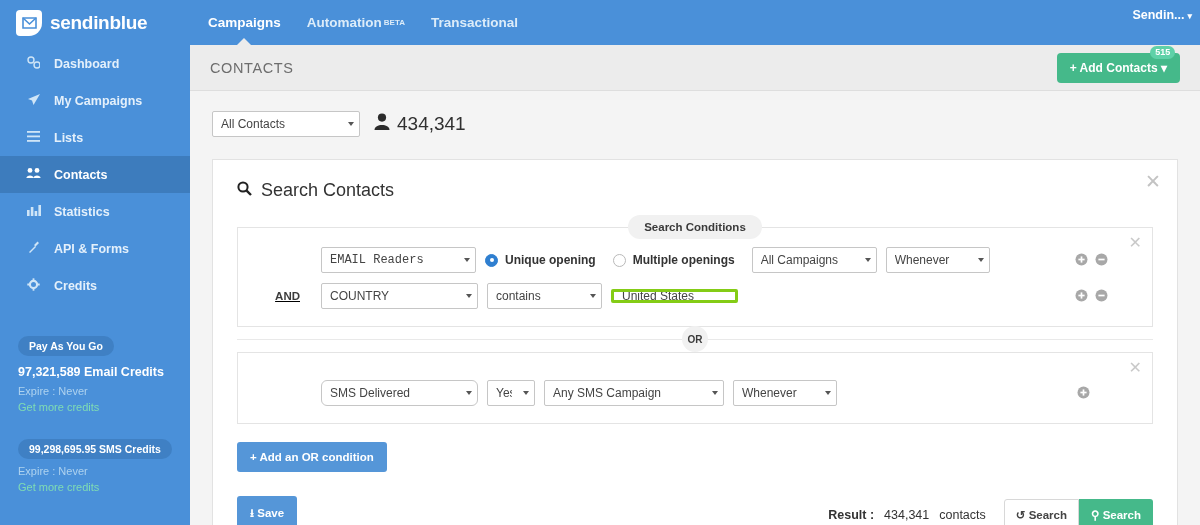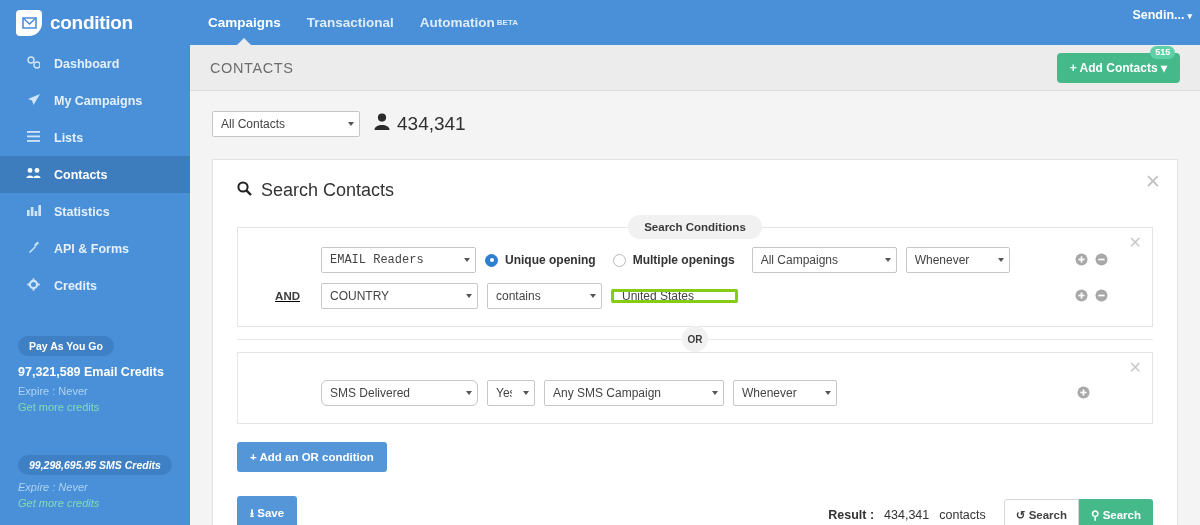--- a/index.html
+++ b/index.html
@@ -191,33 +191,33 @@
 <div id="app">
 
   <div class="topbar">
     <div class="logo-wrap">
       <span class="logo-mark">
         <svg width="15" height="12" viewBox="0 0 15 12">
             <path d="M1 1 h13 v10 h-13 z" fill="none" stroke="#4a90d9" stroke-width="1.6"></path>
             <path d="M1 1 L7.5 7 L14 1" fill="none" stroke="#4a90d9" stroke-width="1.6"></path>
           </svg>
       </span>
-      <span class="logo-text">condition</span>
+      <span class="logo-text">sendinblue</span>
     </div>
 
     <div class="nav-tabs">
       <div class="nav-tab active">
         <span>Campaigns</span>
       </div>
       <div class="nav-tab">
-        <span>Transactional</span>
-      </div>
-      <div class="nav-tab">
         <span>Automation</span>
         <span class="beta">BETA</span>
+      </div>
+      <div class="nav-tab">
+        <span>Transactional</span>
       </div>
     </div>
 
     <div class="nav-right">
       <div class="nav-link">
         <span>Help</span><span class="caret-dn">▾</span>
       </div>
       <div class="nav-link">
         <span>Sendin...</span><span class="caret-dn">▾</span>
       </div>
@@ -305,21 +305,21 @@
       <span>Credits</span>
     </div>
 
     <div class="credit-block" style="margin-top:32px;">
       <div class="credit-pill">Pay As You Go</div>
       <div class="credit-title">97,321,589 Email Credits</div>
       <div class="credit-sub">Expire : Never</div>
       <div class="credit-link">Get more credits</div>
     </div>
 
-    <div class="credit-block" style="margin-top:42px;font-style:italic;">
+    <div class="credit-block" style="margin-top:26px;">
       <div class="credit-pill">99,298,695.95 SMS Credits</div>
       <div class="credit-sub">Expire : Never</div>
       <div class="credit-link">Get more credits</div>
     </div>
   </div>
 
   <div class="main">
 
     <div class="page-head">
       <div class="page-title">CONTACTS</div>
@@ -375,21 +375,21 @@
           </span>
           <span class="radio-grp">
             <span class="radio on"></span>
             <span>Unique opening</span>
           </span>
           <span class="radio-grp" style="margin-left:8px;">
             <span class="radio"></span>
             <span>Multiple openings</span>
           </span>
           <span class="sel-wrap" style="margin-left:8px;">
-            <select class="sel" style="width:145px;">
+            <select class="sel" style="width:125px;">
               <option>All Campaigns</option>
             </select>
           </span>
           <span class="sel-wrap">
             <select class="sel" style="width:104px;">
               <option>Whenever</option>
             </select>
           </span>
           <span class="row-actions">
             <span class="circ-ico">

